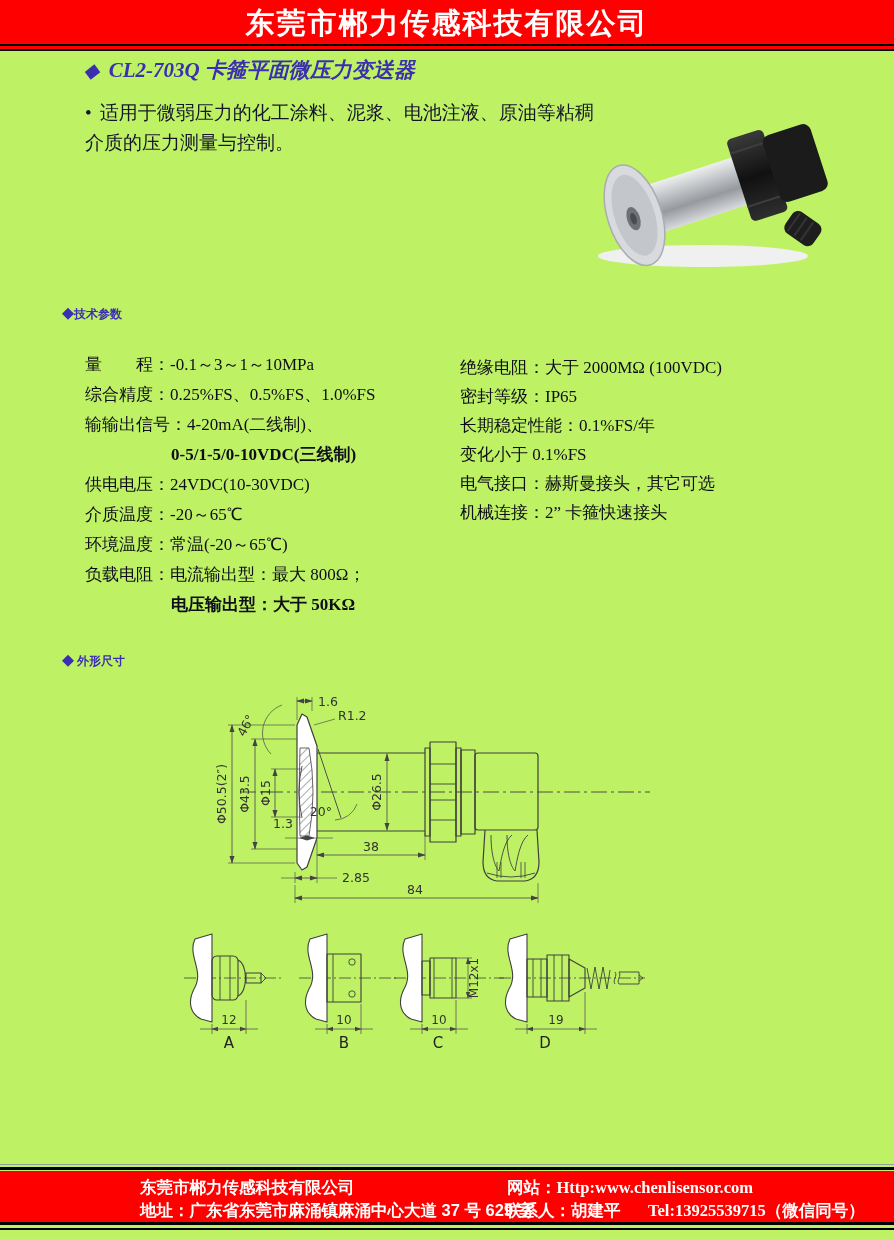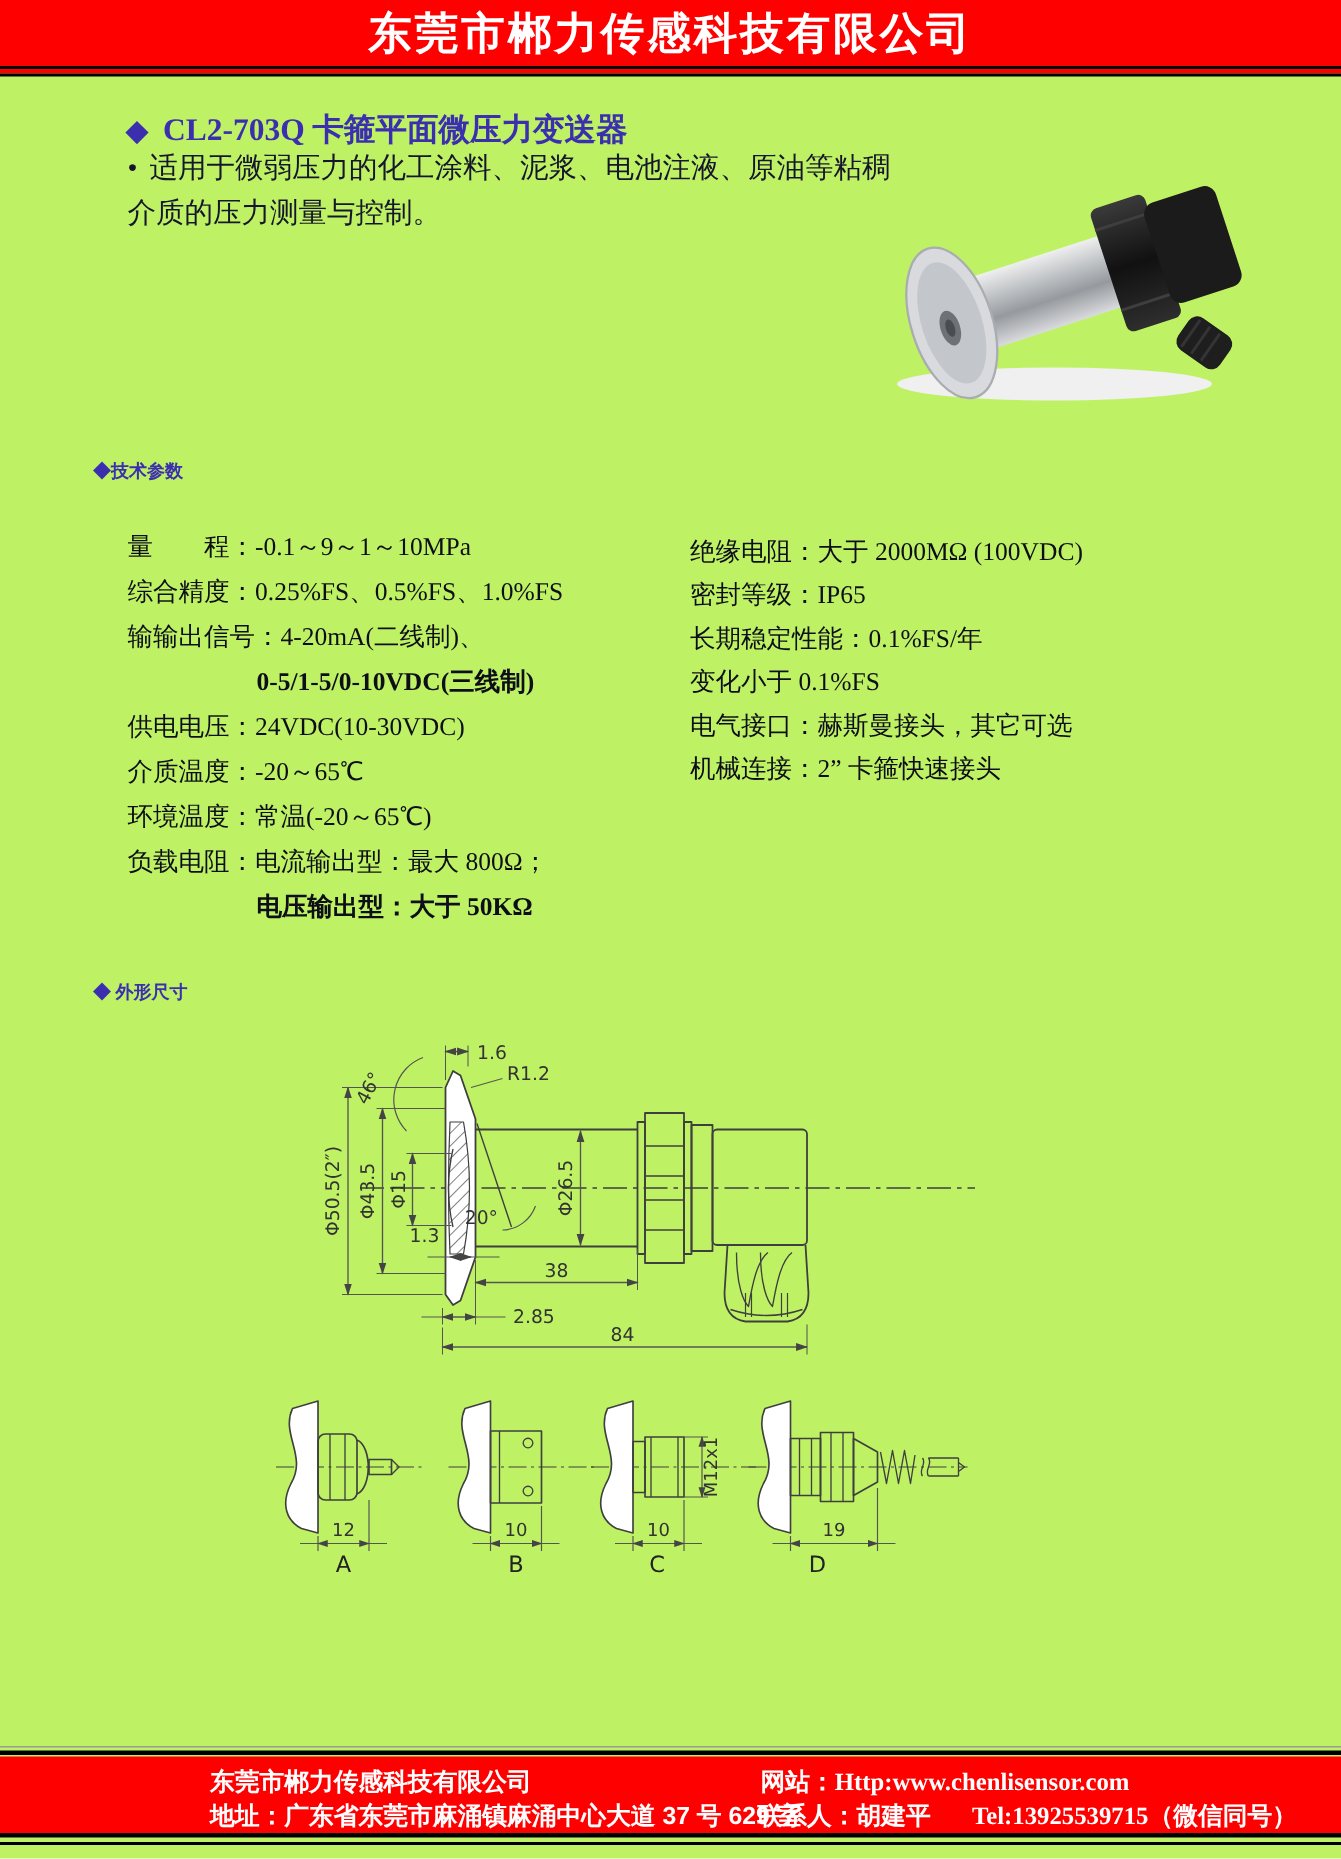--- a/index.html
+++ b/index.html
@@ -8,22 +8,22 @@
   .abs{position:absolute;}
 
   
   .hdr{left:0;top:0;width:894px;height:44px;background:#fe0000;color:#fff;
        text-align:center;line-height:46px;font-size:29px;font-weight:bold;letter-spacing:2px;}
   .rule{left:0;width:894px;}
   .blk{background:#000;}
   .red{background:#fe0000;}
 
   
-  .title{left:84px;top:72px;color:#3b2fb0;font-size:21px;font-weight:bold;
-         font-family:"Liberation Serif",serif;white-space:nowrap;}
+  .title{left:84px;top:56px;color:#3b2fb0;font-size:21px;font-weight:bold;
+         font-family:"Liberation Serif",serif;white-space:nowrap;font-style:italic;}
   .title .dia{margin-right:10px;font-size:19px;}
   .desc{left:85px;top:98px;width:518px;color:#15152b;font-size:19px;line-height:30px;
         font-family:"Liberation Serif",serif;}
   .desc p{margin:0;}
   .desc .blt{margin-right:8px;}
 
   
   .sect{color:#3b2fb0;font-size:12px;font-weight:bold;font-family:"Liberation Serif",serif;white-space:nowrap;}
 
   
@@ -92,21 +92,21 @@
       <rect x="204" y="116" width="34" height="26" rx="7" fill="#1e1e1e"></rect>
       <path d="M210 118 v22 M218 118 v22 M226 118 v22" stroke="#343434" stroke-width="2" fill="none"></path>
     </g>
   </svg>
 
   <div class="abs sect" style="left:62px;top:306px">
     <span>◆</span><span>技术参数</span>
   </div>
 
   <div class="abs spec" style="left:85px;top:350px;width:380px">
-    <div>量　　程：-0.1～9～1～10MPa</div>
+    <div>量　　程：-0.1～3～1～10MPa</div>
     <div>综合精度：0.25%FS、0.5%FS、1.0%FS</div>
     <div>输输出信号：4-20mA(二线制)、</div>
     <div class="ind">0-5/1-5/0-10VDC(三线制)</div>
     <div>供电电压：24VDC(10-30VDC)</div>
     <div>介质温度：-20～65℃</div>
     <div>环境温度：常温(-20～65℃)</div>
     <div>负载电阻：电流输出型：最大 800Ω；</div>
     <div class="ind">电压输出型：大于 50KΩ</div>
   </div>
 

